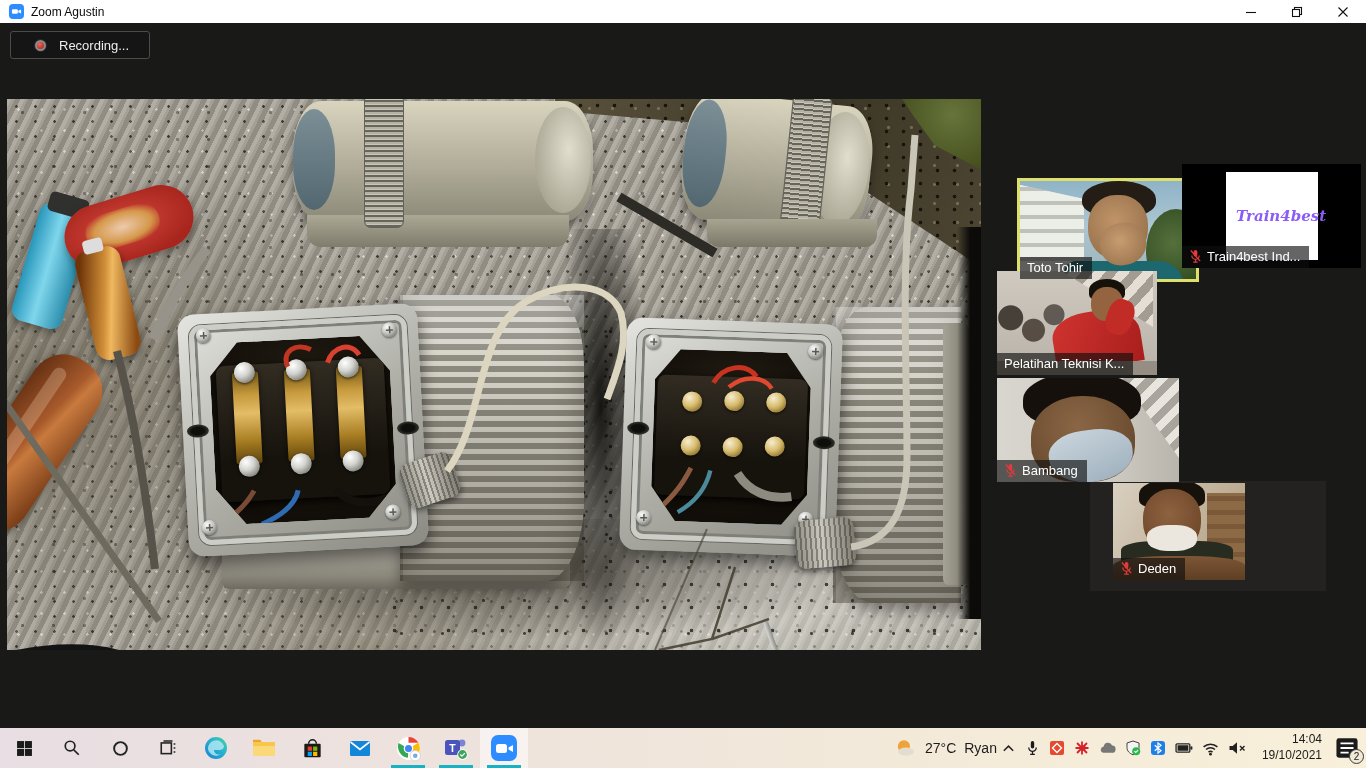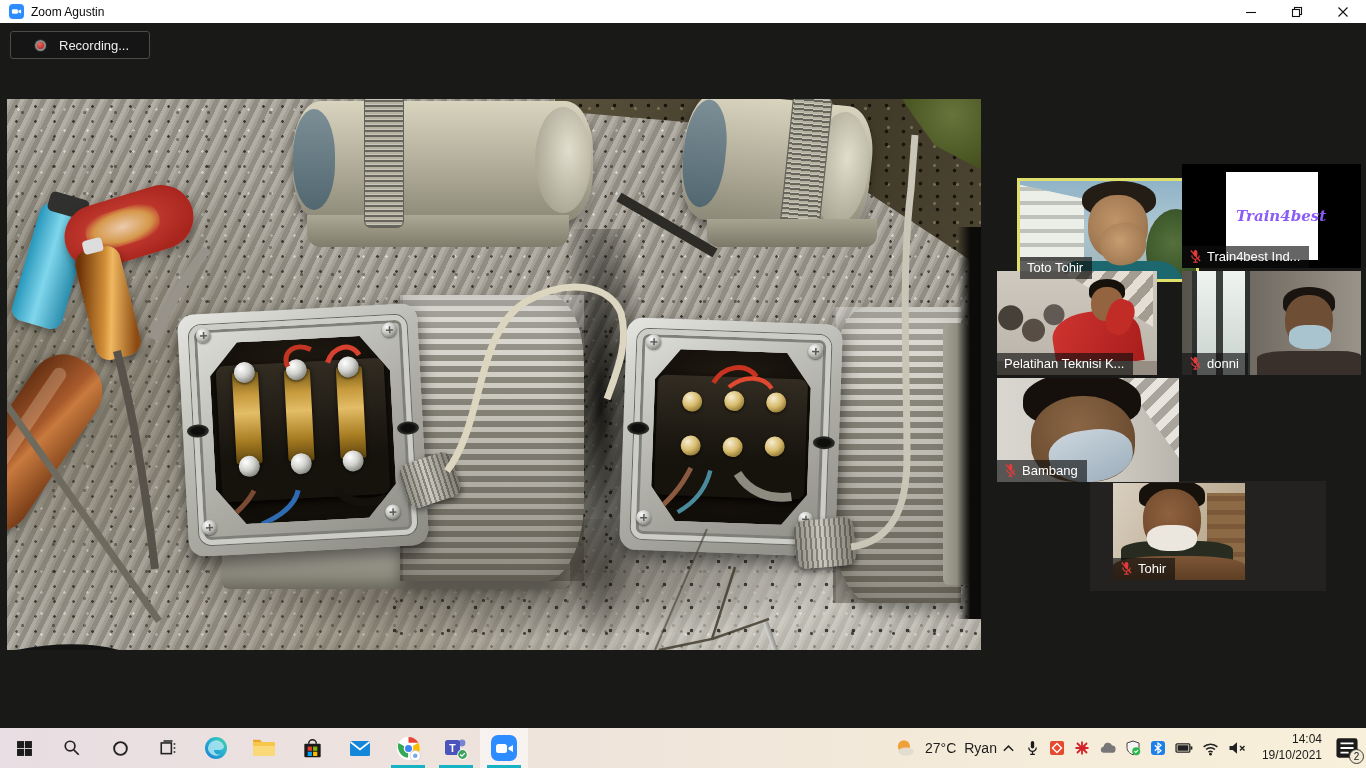--- a/index.html
+++ b/index.html
@@ -375,37 +375,20 @@
     <div class="sc shirt"></div>
       <div class="sc hair"></div>
       <div class="sc face"></div>
     <div class="sc arm"></div>
       <div class="sc table"></div>
     <div class="vlabel">
       <span>Pelatihan Teknisi K...</span>
     </div>
   </div>
 
-  <div class="tile t4">
-    <div class="sc wall"></div>
-      <div class="sc win"></div>
-    <div class="sc winbar"></div>
-      <div class="sc hair"></div>
-      <div class="sc face"></div>
-    <div class="sc mask"></div>
-      <div class="sc sho"></div>
-    <div class="vlabel">
-      <svg class="micoff" viewBox="0 0 14 16">
-          <rect x="5" y="1" width="4" height="7" rx="2" fill="#e23b3b"></rect>
-          <path d="M3 7 a4 4 0 0 0 8 0 M7 11 v2.4 M4.6 14 h4.8" stroke="#e23b3b" stroke-width="1.3" fill="none"></path>
-          <line x1="2" y1="1.5" x2="12" y2="13" stroke="#e23b3b" stroke-width="1.4"></line>
-        </svg>
-      <span>donni</span>
-    </div>
-  </div>
 
   <div class="tile t5">
     <div class="sc wall"></div>
       <div class="sc shelf"></div>
     <div class="sc hair"></div>
       <div class="sc face"></div>
     <div class="sc mask"></div>
     <div class="vlabel">
       <svg class="micoff" viewBox="0 0 14 16">
           <rect x="5" y="1" width="4" height="7" rx="2" fill="#e23b3b"></rect>
@@ -424,21 +407,21 @@
       <div class="sc hair"></div>
       <div class="sc face"></div>
     <div class="sc mask"></div>
       <div class="sc arms"></div>
     <div class="vlabel">
       <svg class="micoff" viewBox="0 0 14 16">
           <rect x="5" y="1" width="4" height="7" rx="2" fill="#e23b3b"></rect>
           <path d="M3 7 a4 4 0 0 0 8 0 M7 11 v2.4 M4.6 14 h4.8" stroke="#e23b3b" stroke-width="1.3" fill="none"></path>
           <line x1="2" y1="1.5" x2="12" y2="13" stroke="#e23b3b" stroke-width="1.4"></line>
         </svg>
-      <span>Tohir</span>
+      <span>Deden</span>
     </div>
   </div>
 </div>
 
 <div class="taskbar">
   <div class="tb-apps">
     <div class="tb-btn">
       <svg width="17" height="17" viewBox="0 0 16 16">
           <g fill="#1b1b1b">
             <rect x="1" y="1" width="6.6" height="6.6"></rect>

